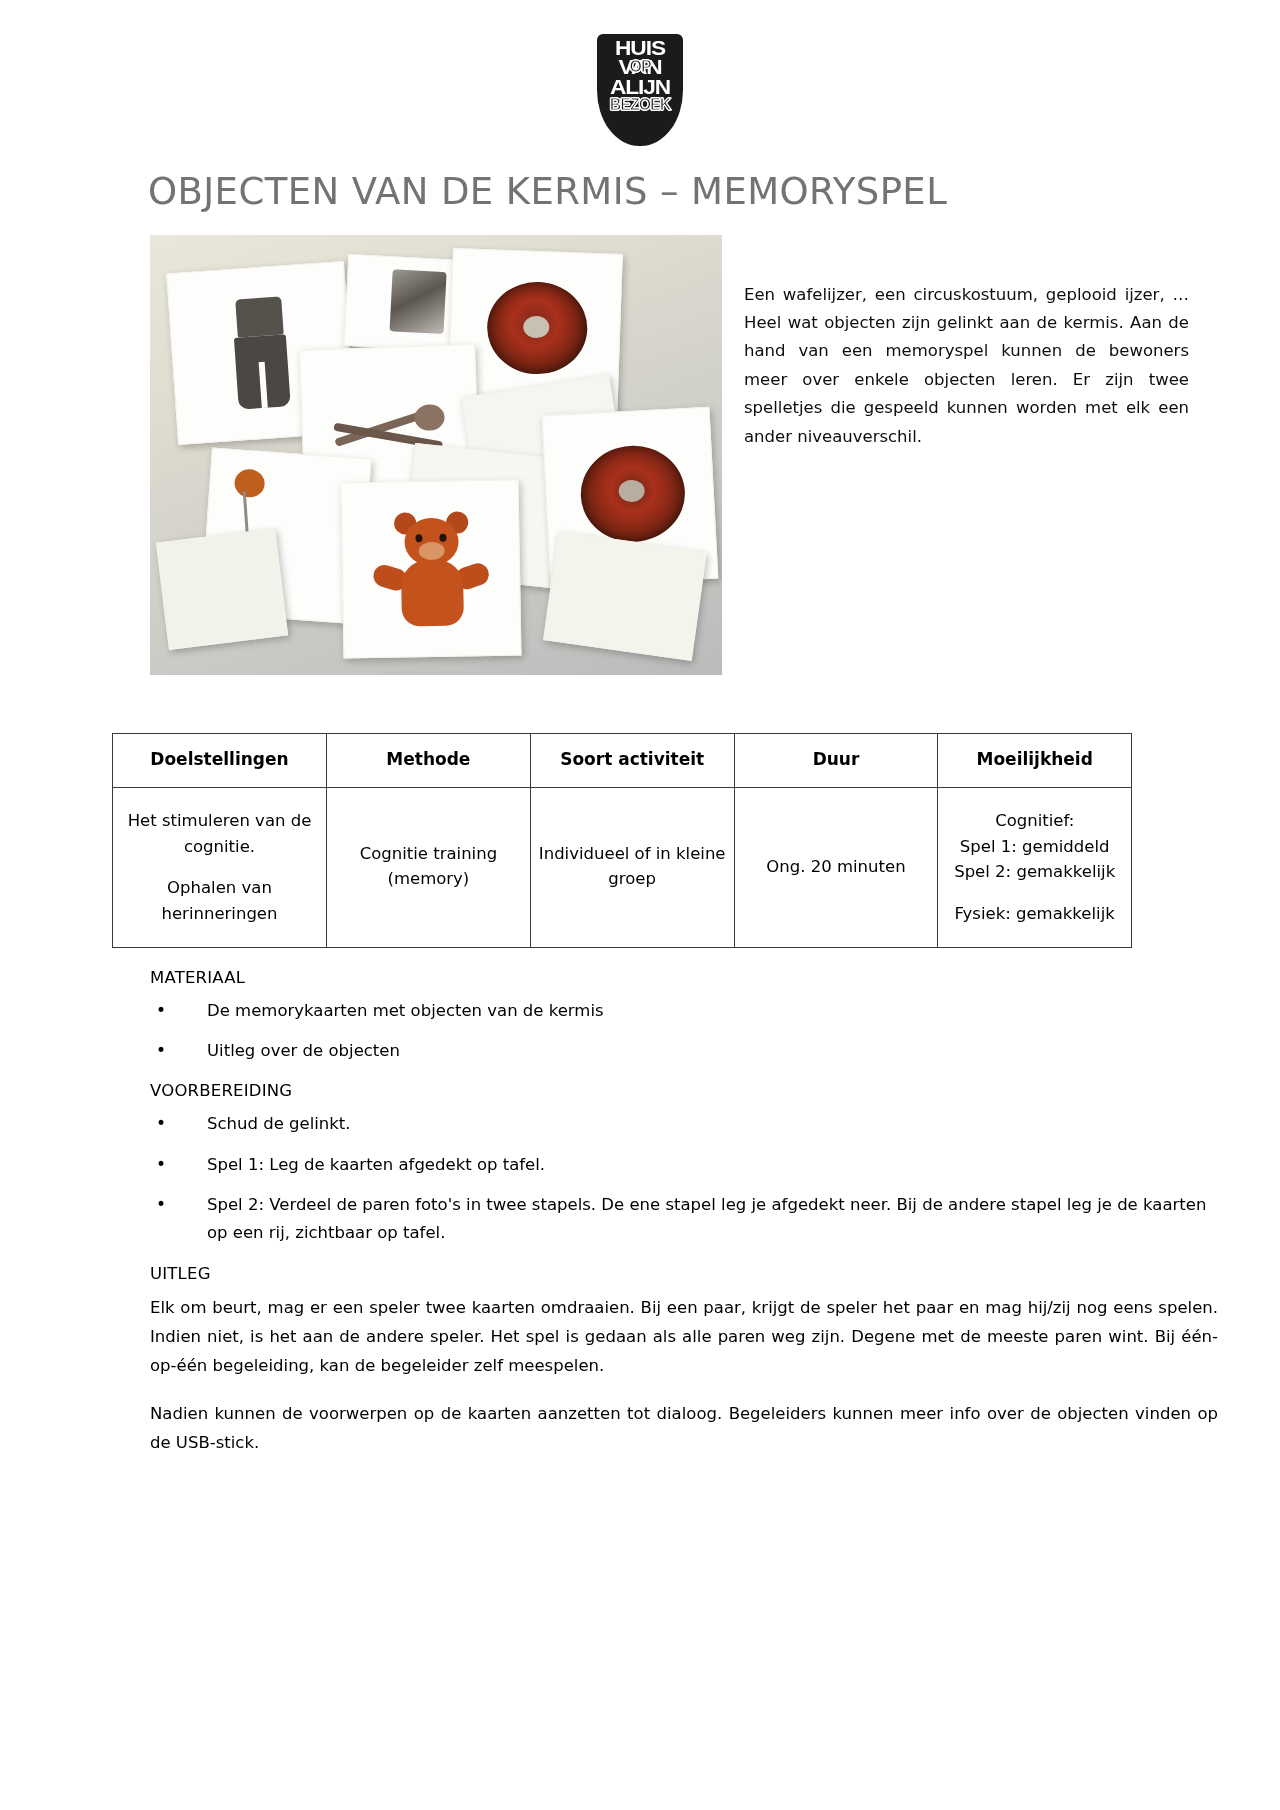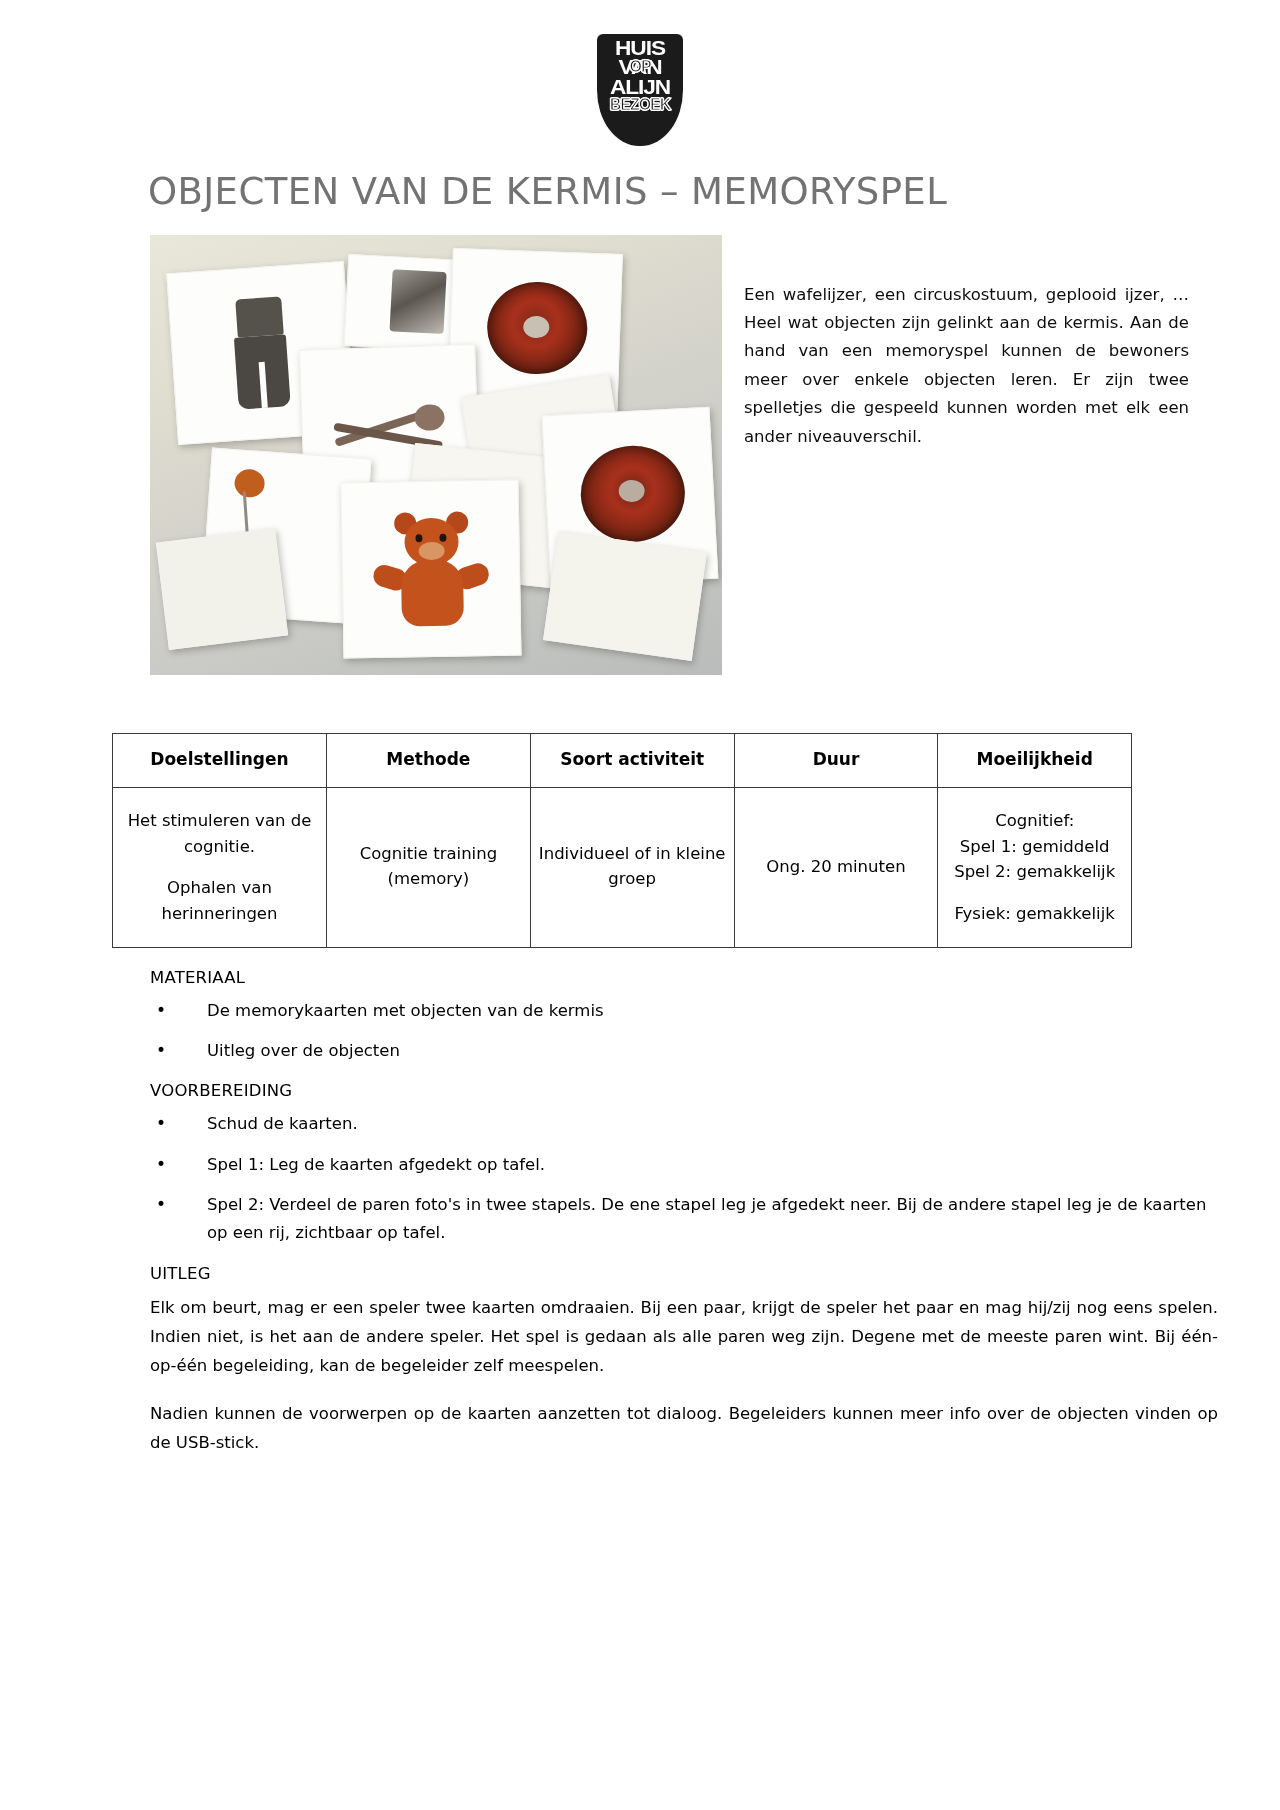--- a/index.html
+++ b/index.html
@@ -407,21 +407,21 @@
   <div class="body-wrap">
 
     <div class="section-head">MATERIAAL</div>
     <ul class="bullets">
       <li>De memorykaarten met objecten van de kermis</li>
       <li>Uitleg over de objecten</li>
     </ul>
 
     <div class="section-head">VOORBEREIDING</div>
     <ul class="bullets">
-      <li>Schud de kaarten.</li>
+      <li>Schud de gelinkt.</li>
       <li>Spel 1: Leg de kaarten afgedekt op tafel.</li>
       <li>Spel 2: Verdeel de paren foto's in twee stapels. De ene stapel leg je afgedekt neer. Bij de andere stapel leg je de kaarten op een rij, zichtbaar op tafel.</li>
     </ul>
 
     <div class="section-head">UITLEG</div>
 
 
     <p class="para">Elk om beurt, mag er een speler twee kaarten omdraaien. Bij een paar, krijgt de speler het paar en mag hij/zij nog eens spelen. Indien niet, is het aan de andere speler. Het spel is gedaan als alle paren weg zijn. Degene met de meeste paren wint. Bij één-op-één begeleiding, kan de begeleider zelf meespelen.</p>
     <p class="para">Nadien kunnen de voorwerpen op de kaarten aanzetten tot dialoog. Begeleiders kunnen meer info over de objecten vinden op de USB-stick.</p>
   </div>

